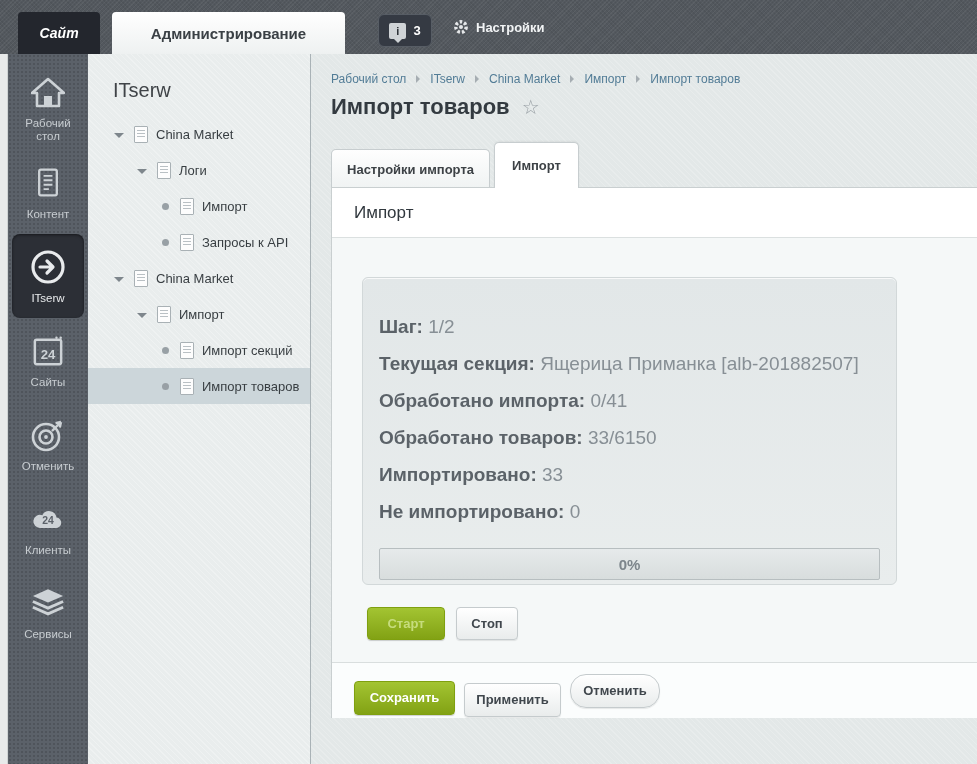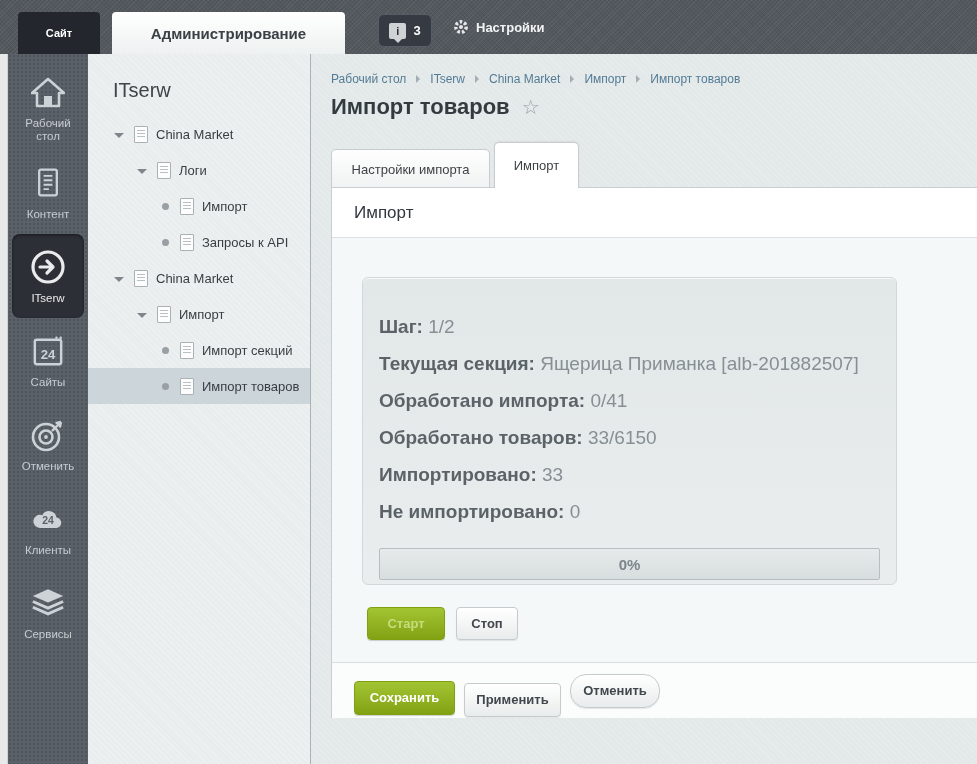--- a/index.html
+++ b/index.html
@@ -8,21 +8,21 @@
   body { position:relative; background:#e3e8e8; }
 
   
   .topbar { position:absolute; left:0; top:0; right:0; height:54px;
     background-color:#53585e;
     background-image:repeating-linear-gradient(135deg, rgba(255,255,255,.05) 0 1px, transparent 1px 3px),
                      repeating-linear-gradient(45deg, rgba(0,0,0,.06) 0 1px, transparent 1px 3px);
     z-index:30; }
   .site-tab { position:absolute; left:18px; top:12px; bottom:0; width:82px;
     background:#23262d; border-radius:4px 4px 0 0; color:#fff; font-weight:bold;
-    font-size:11px; display:flex; align-items:center; justify-content:center; }
+    font-size:14px; display:flex; align-items:center; justify-content:center;font-style:italic; }
   .admin-tab { position:absolute; left:112px; top:12px; bottom:0; width:233px;
     background:linear-gradient(#ffffff,#eef1f1); border-radius:4px 4px 0 0;
     color:#3a4045; font-weight:bold; font-size:15px;
     display:flex; align-items:center; justify-content:center; }
   .notif-btn { position:absolute; left:378px; top:14px; width:54px; height:33px;
     background:#353a43; border:1px solid #575d65; border-radius:6px;
     display:flex; align-items:center; justify-content:center; gap:7px; }
   .notif-badge { position:relative; width:17px; height:16px; background:#cfd3d6;
     border-radius:2px; color:#2c3036; font-weight:bold; font-size:11px;
     display:flex; align-items:center; justify-content:center; }
@@ -80,21 +80,21 @@
     align-items:center; gap:10px; font-size:12px; }
   .bc-link { color:#527c96; cursor:pointer; }
   .bc-sep { width:0; height:0; border:4px solid transparent;
     border-left-color:#a6adb2; border-right:0; }
   .page-title-row { position:absolute; left:20px; top:40px; display:flex;
     align-items:center; gap:12px; }
   .page-title { font-size:22px; font-weight:bold; color:#333a40; }
   .fav-star { font-size:20px; color:#9ba2a7; cursor:pointer; line-height:1; }
 
   .tab { position:absolute; display:flex; align-items:center; justify-content:center;
-    font-size:13px; font-weight:normal; color:#3d4246; cursor:pointer;
+    font-size:13px; font-weight:bold; color:#3d4246; cursor:pointer;
     border:1px solid #c7cdcf; border-bottom:none; border-radius:5px 5px 0 0; }
   .tab-inactive { left:20px; top:95px; width:159px; height:39px;
     background:linear-gradient(#fefefe,#f0f3f3); z-index:11; }
   .tab-active { left:183px; top:88px; width:85px; height:46px;
     background:#fff; z-index:13; box-shadow:0 -1px 2px rgba(0,0,0,.05); }
 
   .panel { position:absolute; left:20px; top:133px; right:-2px; height:531px;
     background:#fff; border:1px solid #c9cfd0; border-right:none; z-index:12; }
   .panel-header { height:50px; display:flex; align-items:center; padding-left:22px;
     font-size:17px; color:#30373d; border-bottom:1px solid #dbe0e0; background:#fff; }

